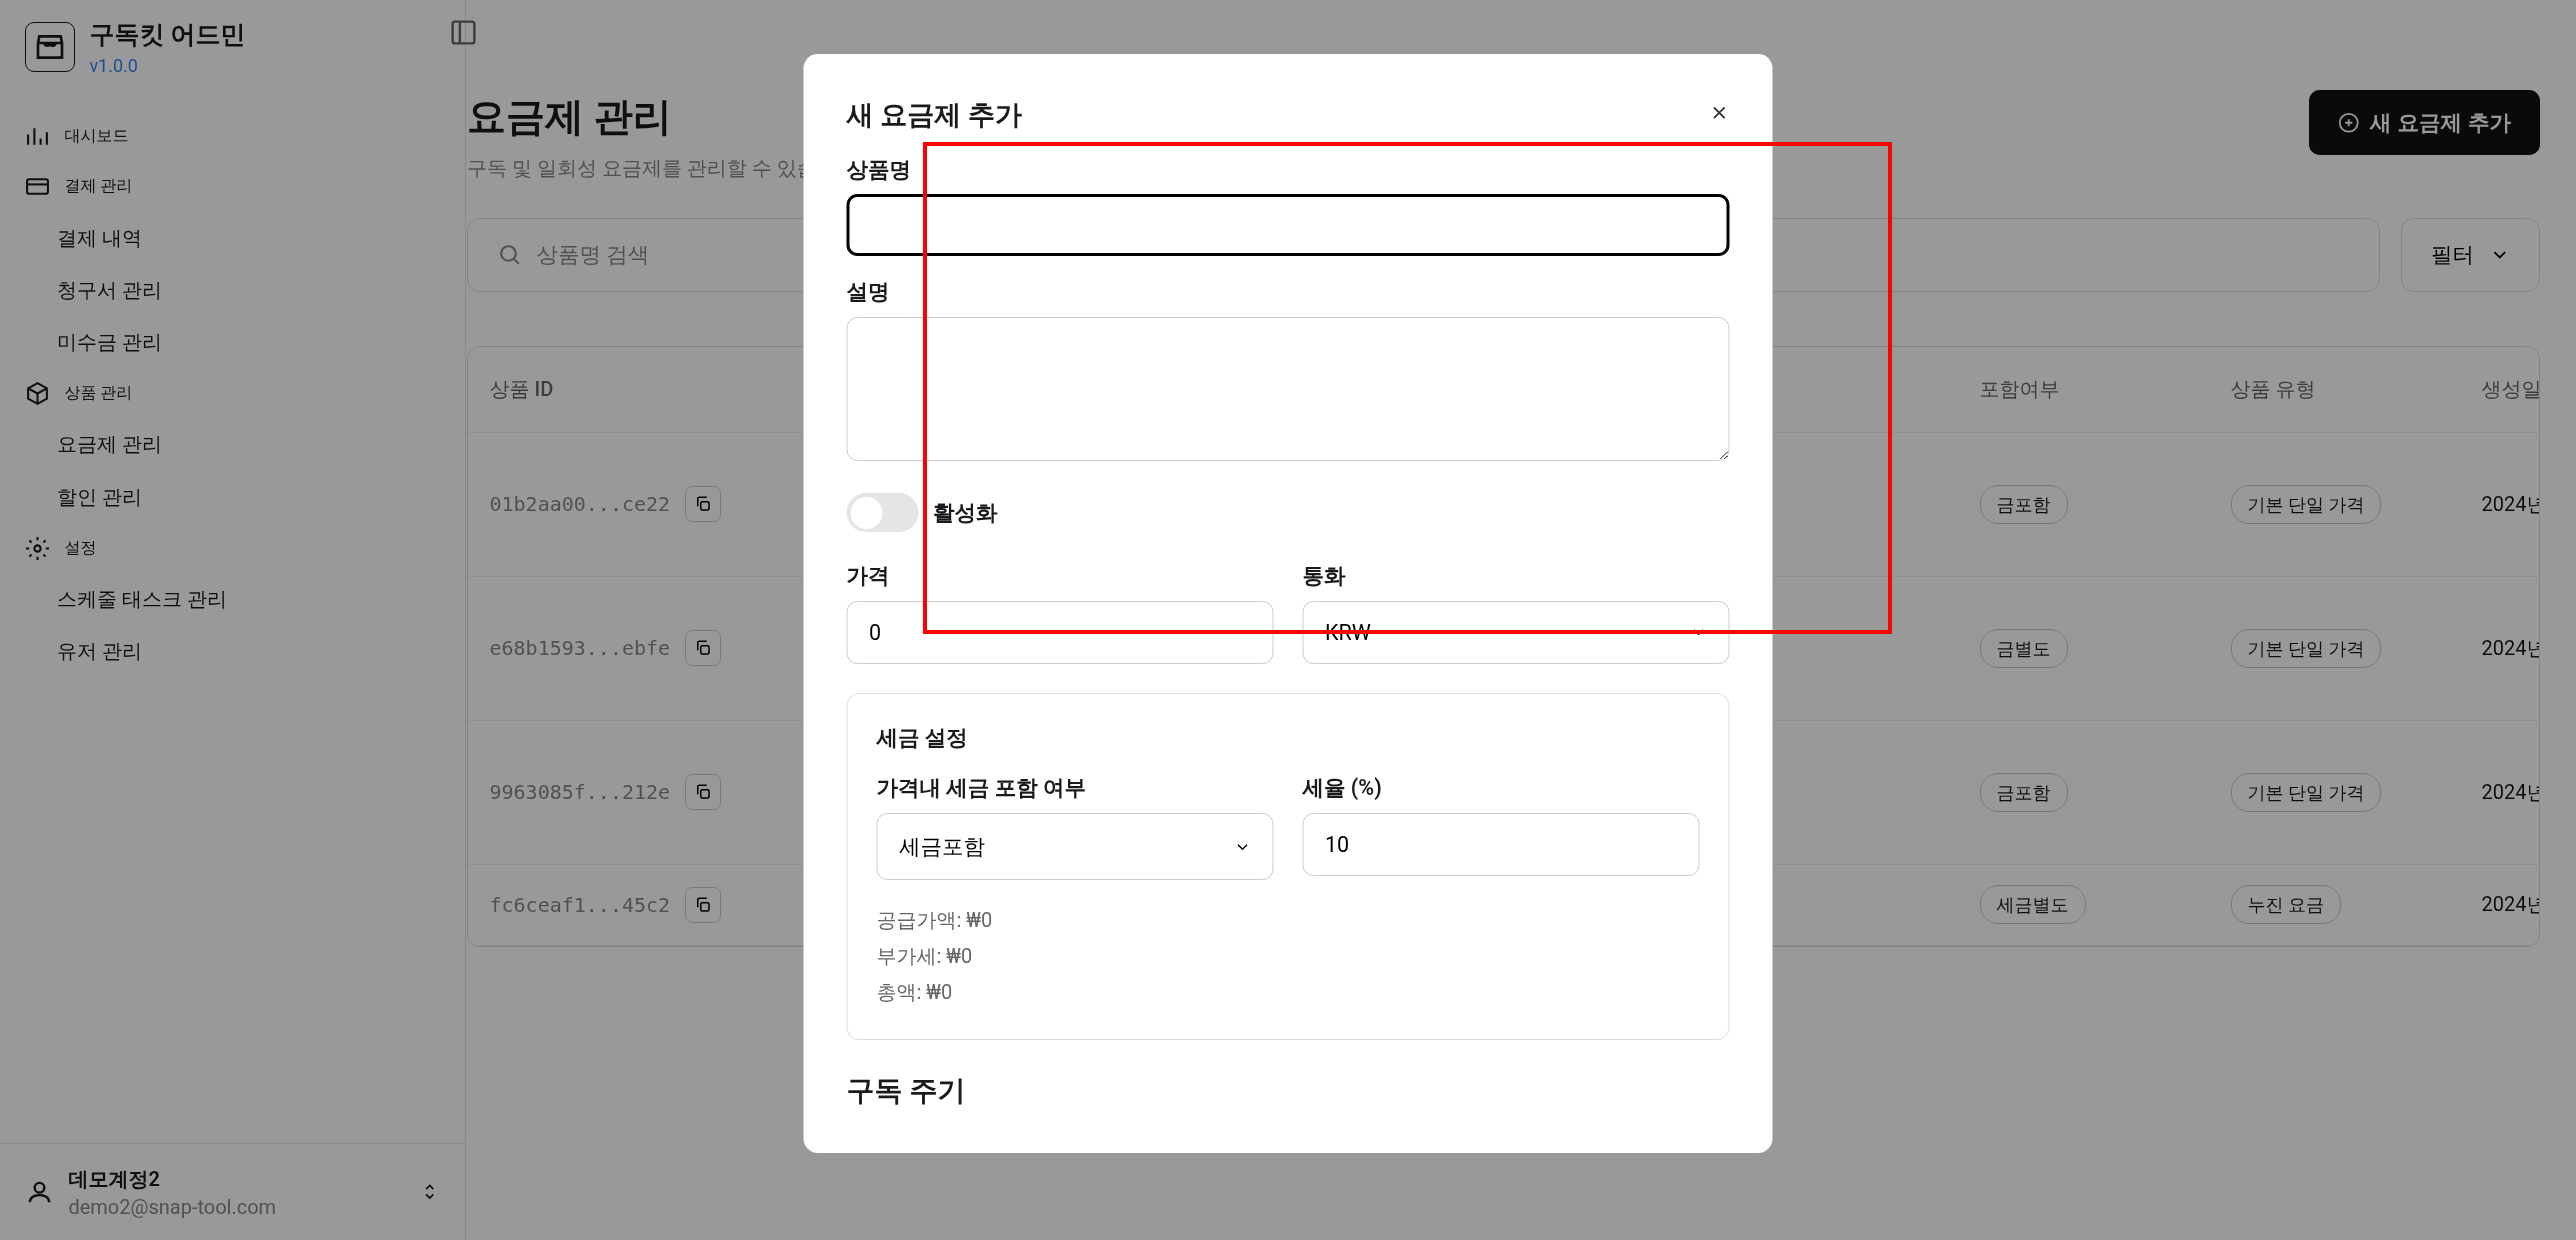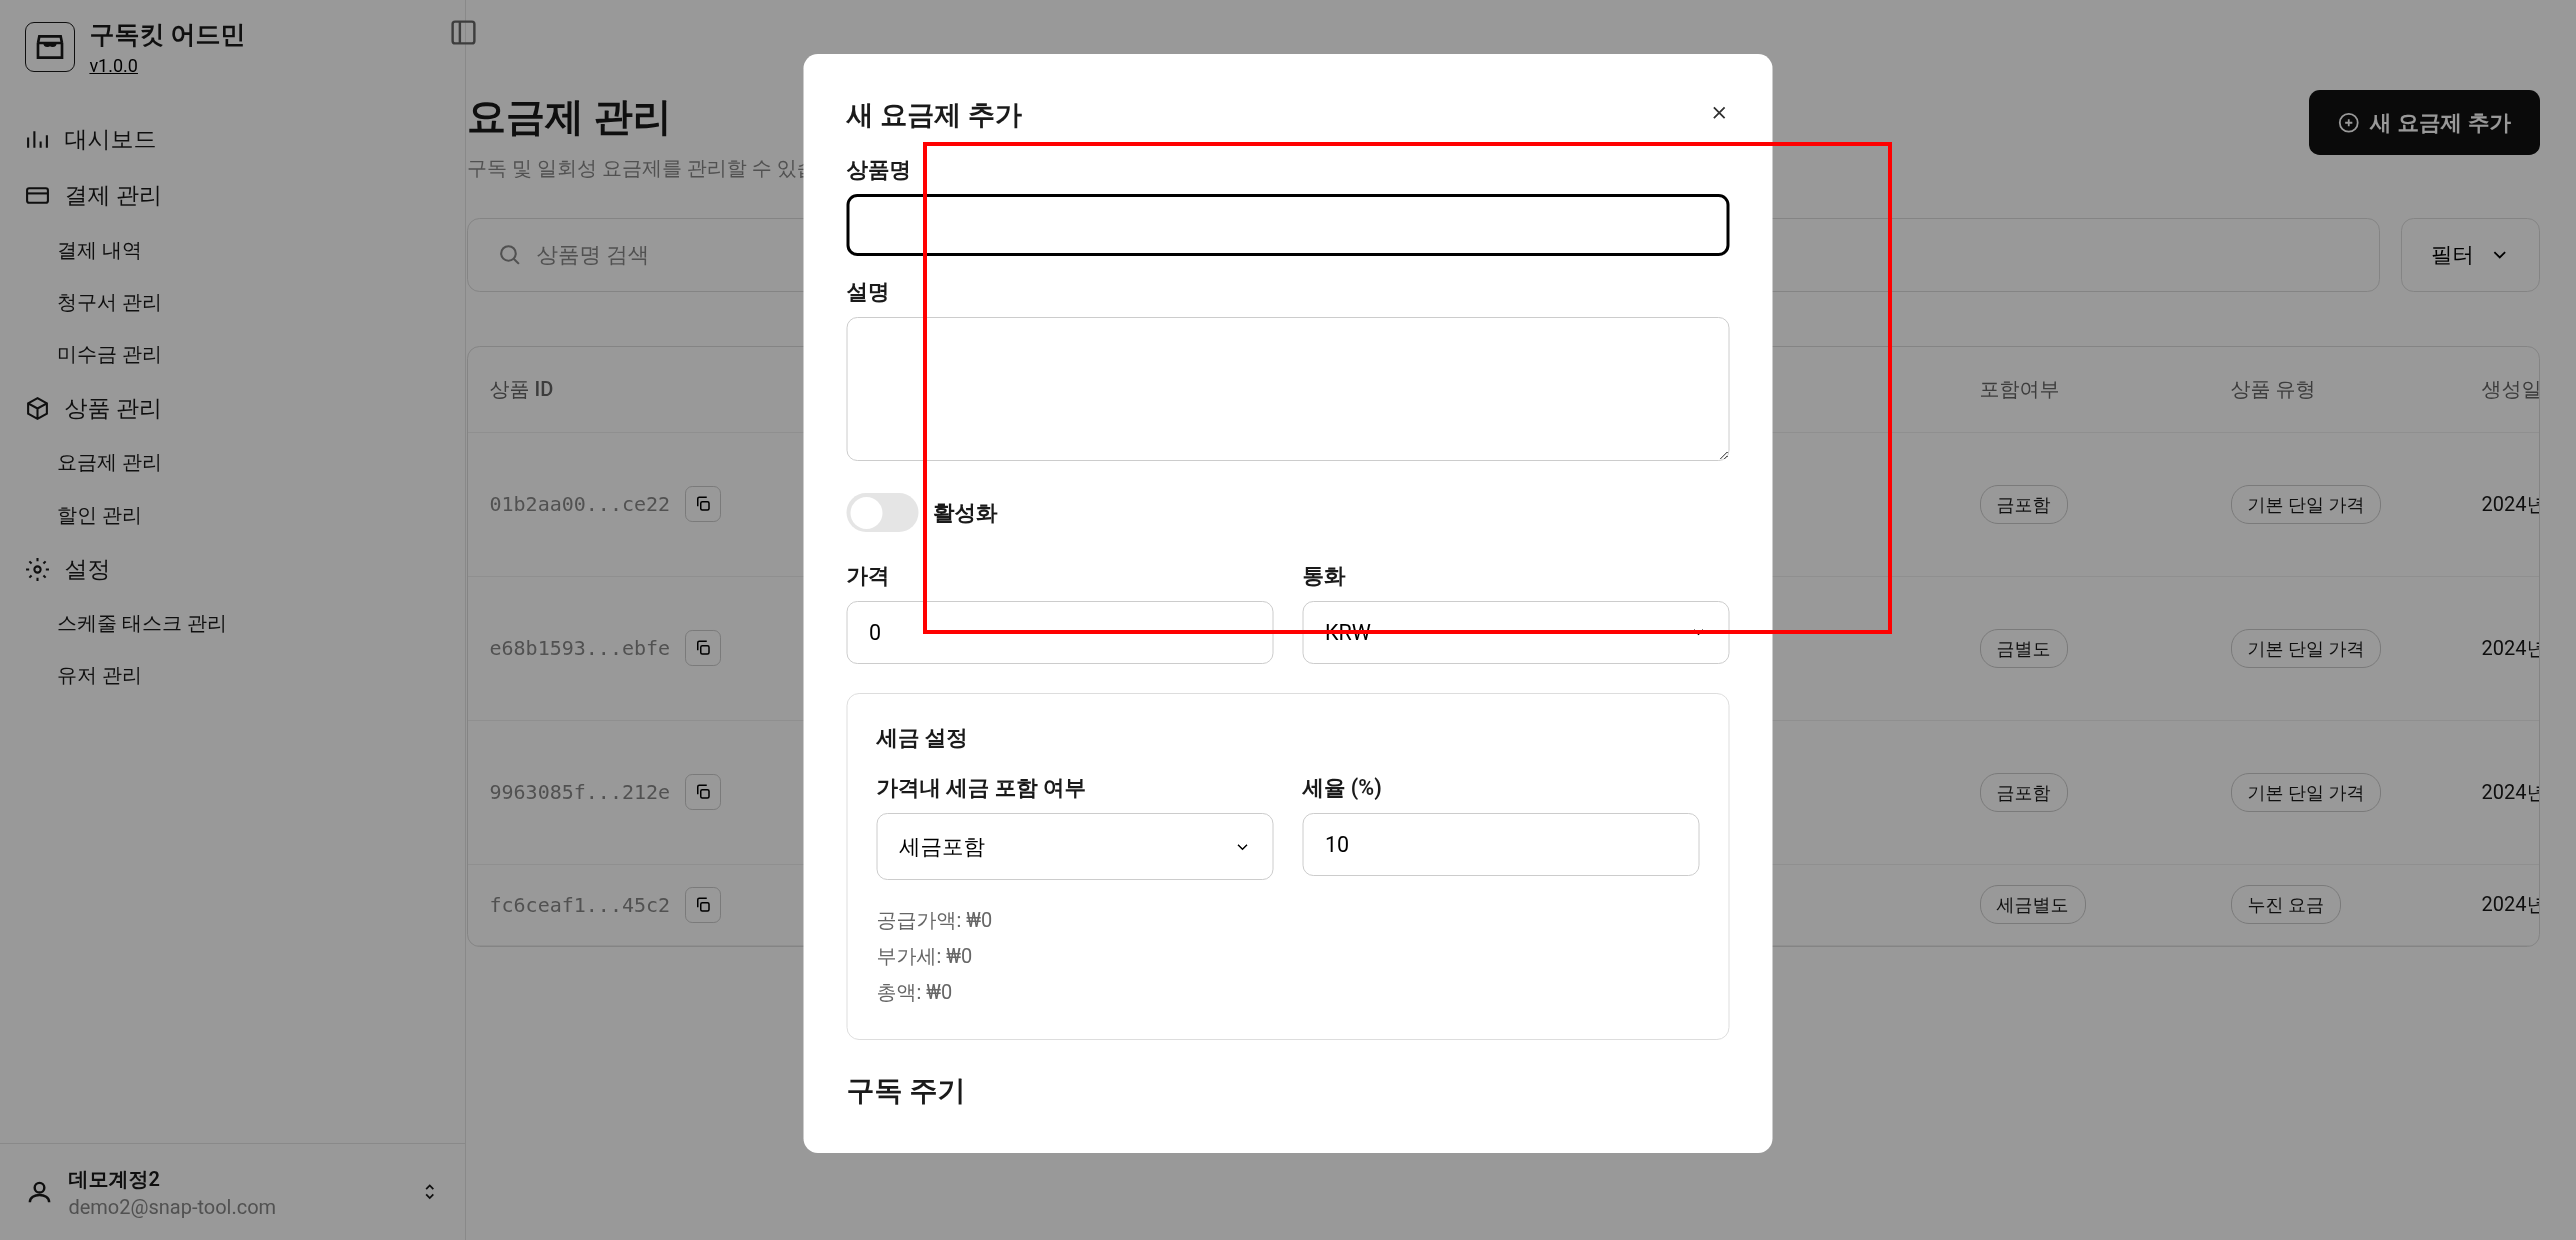--- a/index.html
+++ b/index.html
@@ -42,29 +42,29 @@
     .logo-box {
       width: 50px; height: 50px;
       border: 1.8px solid #1a1a1a;
       border-radius: 9px;
       display: flex;
       align-items: center;
       justify-content: center;
     }
     .logo-box svg { width: 32px; height: 32px; }
     .app-title { font-size: 25px; font-weight: 700; }
-    .app-version { font-size: 18px; color: #000000; margin-top: 3.6px; text-decoration: underline; }
+    .app-version { font-size: 18px; color: #3b82f6; margin-top: 3.6px; }
 
     .nav { padding: 18px 0; }
     .nav-item {
       display: flex;
       align-items: center;
       gap: 14.4px;
       padding: 12.6px 25px;
-      font-size: 23px;
+      font-size: 16px;
       color: #1a1a1a;
       cursor: pointer;
     }
     .nav-item.sub {
       padding-left: 57px;
       font-size: 20px;
     }
     .nav-icon { width: 25px; height: 25px; flex-shrink: 0; }
 
     .sidebar-footer {

